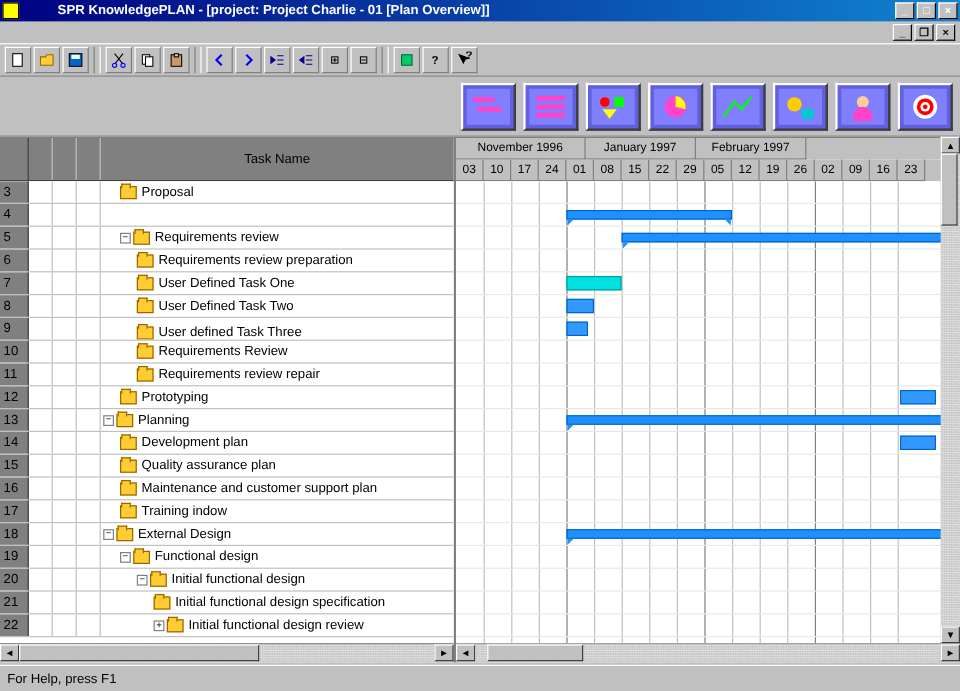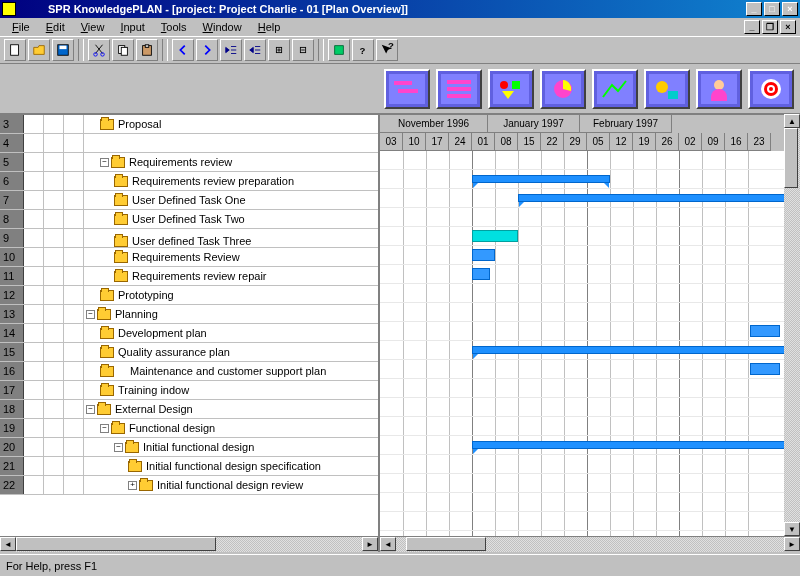--- a/index.html
+++ b/index.html
@@ -91,29 +91,20 @@
   <div class="app-icon"></div>
   <div class="title">SPR KnowledgePLAN - [project: Project Charlie - 01 [Plan Overview]]</div>
   <div class="winbtns">
     <div class="winbtn">_</div>
     <div class="winbtn">□</div>
     <div class="winbtn">×</div>
   </div>
 </div>
 
 <div class="menubar">
-  <div id="menus" style="display: flex;">
-      <div class="menuitem"><u>F</u>ile</div>
-      <div class="menuitem"><u>E</u>dit</div>
-      <div class="menuitem"><u>V</u>iew</div>
-      <div class="menuitem"><u>I</u>nput</div>
-      <div class="menuitem"><u>T</u>ools</div>
-      <div class="menuitem"><u>W</u>indow</div>
-      <div class="menuitem"><u>H</u>elp</div>
-    </div>
   <div class="mdi-btns">
     <div class="winbtn">_</div>
     <div class="winbtn">❐</div>
     <div class="winbtn">×</div>
   </div>
 </div>
 
 <div class="toolbar">
   <div class="tbbtn">
       <svg viewBox="0 0 16 16">
@@ -269,20 +260,29 @@
           <circle cx="15" cy="12" r="7" fill="#f00"></circle>
           <circle cx="15" cy="12" r="4" fill="#fff"></circle>
           <circle cx="15" cy="12" r="2" fill="#f00"></circle>
         </svg>
       </div>
     </div>
 </div>
 
 <div class="main">
   <div class="leftpane">
+    <div class="left-header">
+      <div class="lh-rownum"></div>
+      <div class="lh-gutters">
+          <div></div>
+          <div></div>
+          <div></div>
+        </div>
+      <div class="lh-taskname">Task Name</div>
+    </div>
     <div class="tasks" id="tasks">
         <div class="taskrow">
           <div class="rn">3</div>
           <div class="gutters">
             <div></div>
             <div></div>
             <div></div>
           </div>
           <div class="tcell" style="padding-left: 16px;">
             <span class="folder-icon"></span>
@@ -431,21 +431,21 @@
             <span class="taskname">Quality assurance plan</span>
           </div>
         </div>
         <div class="taskrow">
           <div class="rn">16</div>
           <div class="gutters">
             <div></div>
             <div></div>
             <div></div>
           </div>
-          <div class="tcell" style="padding-left: 16px; gap: 12px;">
+          <div class="tcell" style="padding-left: 16px;">
             <span class="folder-icon"></span>
             <span class="taskname">Maintenance and customer support plan</span>
           </div>
         </div>
         <div class="taskrow">
           <div class="rn">17</div>
           <div class="gutters">
             <div></div>
             <div></div>
             <div></div>

